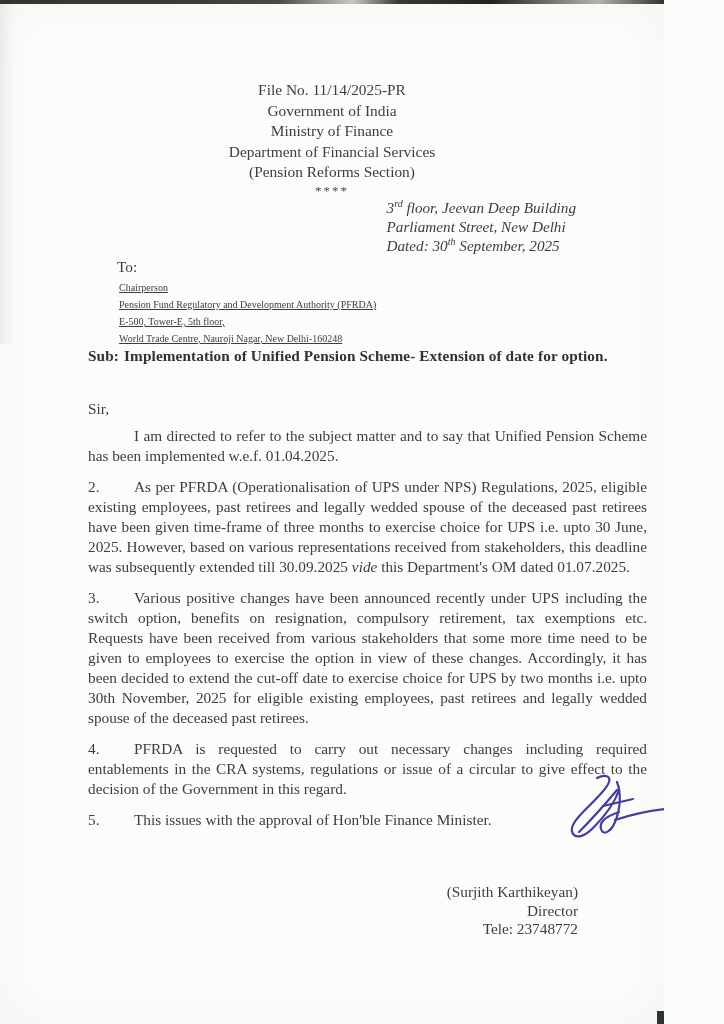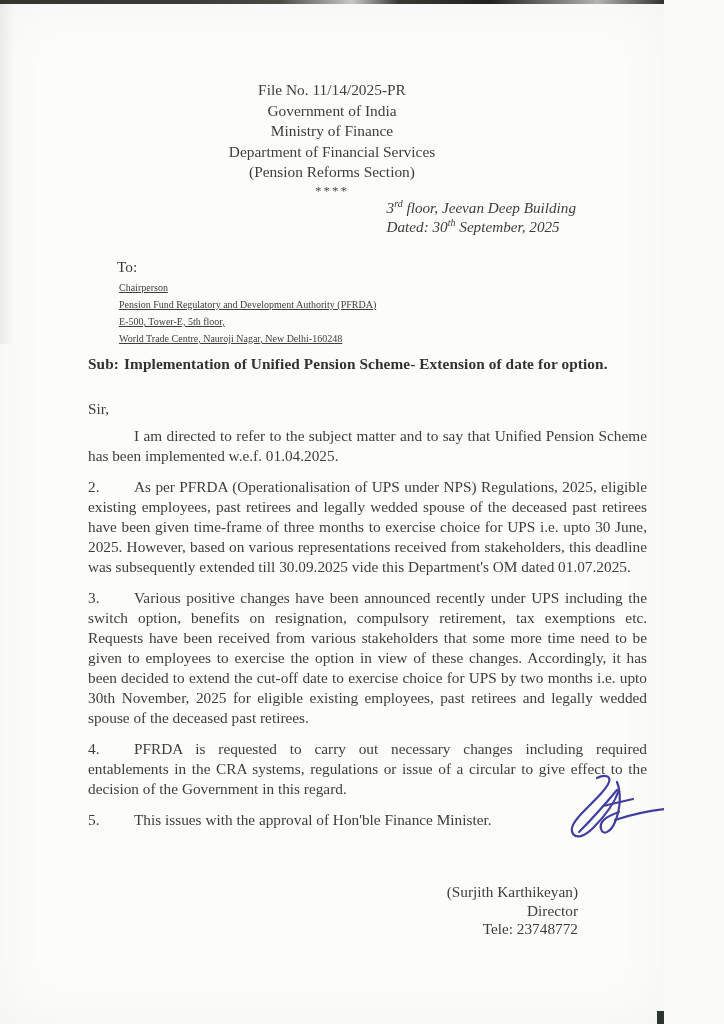--- a/index.html
+++ b/index.html
@@ -49,37 +49,37 @@
   }
   .office-address sup { font-size: 10px; line-height: 0; }
   
   .recipient-label { position: absolute; top: 258px; left: 88px; margin-left: 29px; }
   .recipient-lines {
     position: absolute; top: 280px; left: 119px;
     line-height: 16.9px; font-size: 10px; text-decoration: underline;
   }
   
   .subject {
-    position: absolute; top: 355px; left: 88px; width: 560px;
+    position: absolute; top: 347px; left: 88px; width: 560px;
     font-weight: bold; color: #333231; letter-spacing: 0.1px;
   }
   .subject .subject-label { margin-right: 5px; }
   
   .salutation { position: absolute; top: 400px; left: 88px; }
   
   .letter-body {
     position: absolute; top: 426px; left: 88px; width: 559px;
     line-height: 20px; text-align: justify;
   }
   .para { position: relative; text-indent: 46px; margin: 0 0 11px 0; }
   .para:last-child { margin-bottom: 0; }
   .para-number {
     position: absolute; left: 0; top: 0; text-indent: 0;
   }
-  .seg-italic { }
+  .seg-italic { font-style: italic; }
   
   .signature-ink { position: absolute; left: 555px; top: 772px; }
   
   .signatory {
     position: absolute; top: 840px; right: 86px;
     text-align: right; line-height: 18.6px; font-size: 15.3px; margin-top: 43px;
   }
 </style>
 </head>
 <body>
@@ -93,20 +93,21 @@
       <div class="lh-line">File No. 11/14/2025-PR</div>
       <div class="lh-line">Government of India</div>
       <div class="lh-line">Ministry of Finance</div>
       <div class="lh-line">Department of Financial Services</div>
       <div class="lh-line">(Pension Reforms Section)</div>
       <div class="lh-line">****</div>
     </div>
 
   <div class="office-address" id="office-address">
       <div><span>3</span><sup>rd</sup><span> floor, Jeevan Deep Building</span></div>
+      <div><span>Parliament Street, New Delhi</span></div>
       <div><span>Dated: 30</span><sup>th</sup><span> September, 2025</span></div>
     </div>
 
   <div class="recipient-label">To:</div>
   <div class="recipient-lines" id="recipient-lines">
       <div>Chairperson</div>
       <div>Pension Fund Regulatory and Development Authority (PFRDA)</div>
       <div>E-500, Tower-E, 5th floor,</div>
       <div>World Trade Centre, Nauroji Nagar, New Delhi-160248</div>
     </div>

